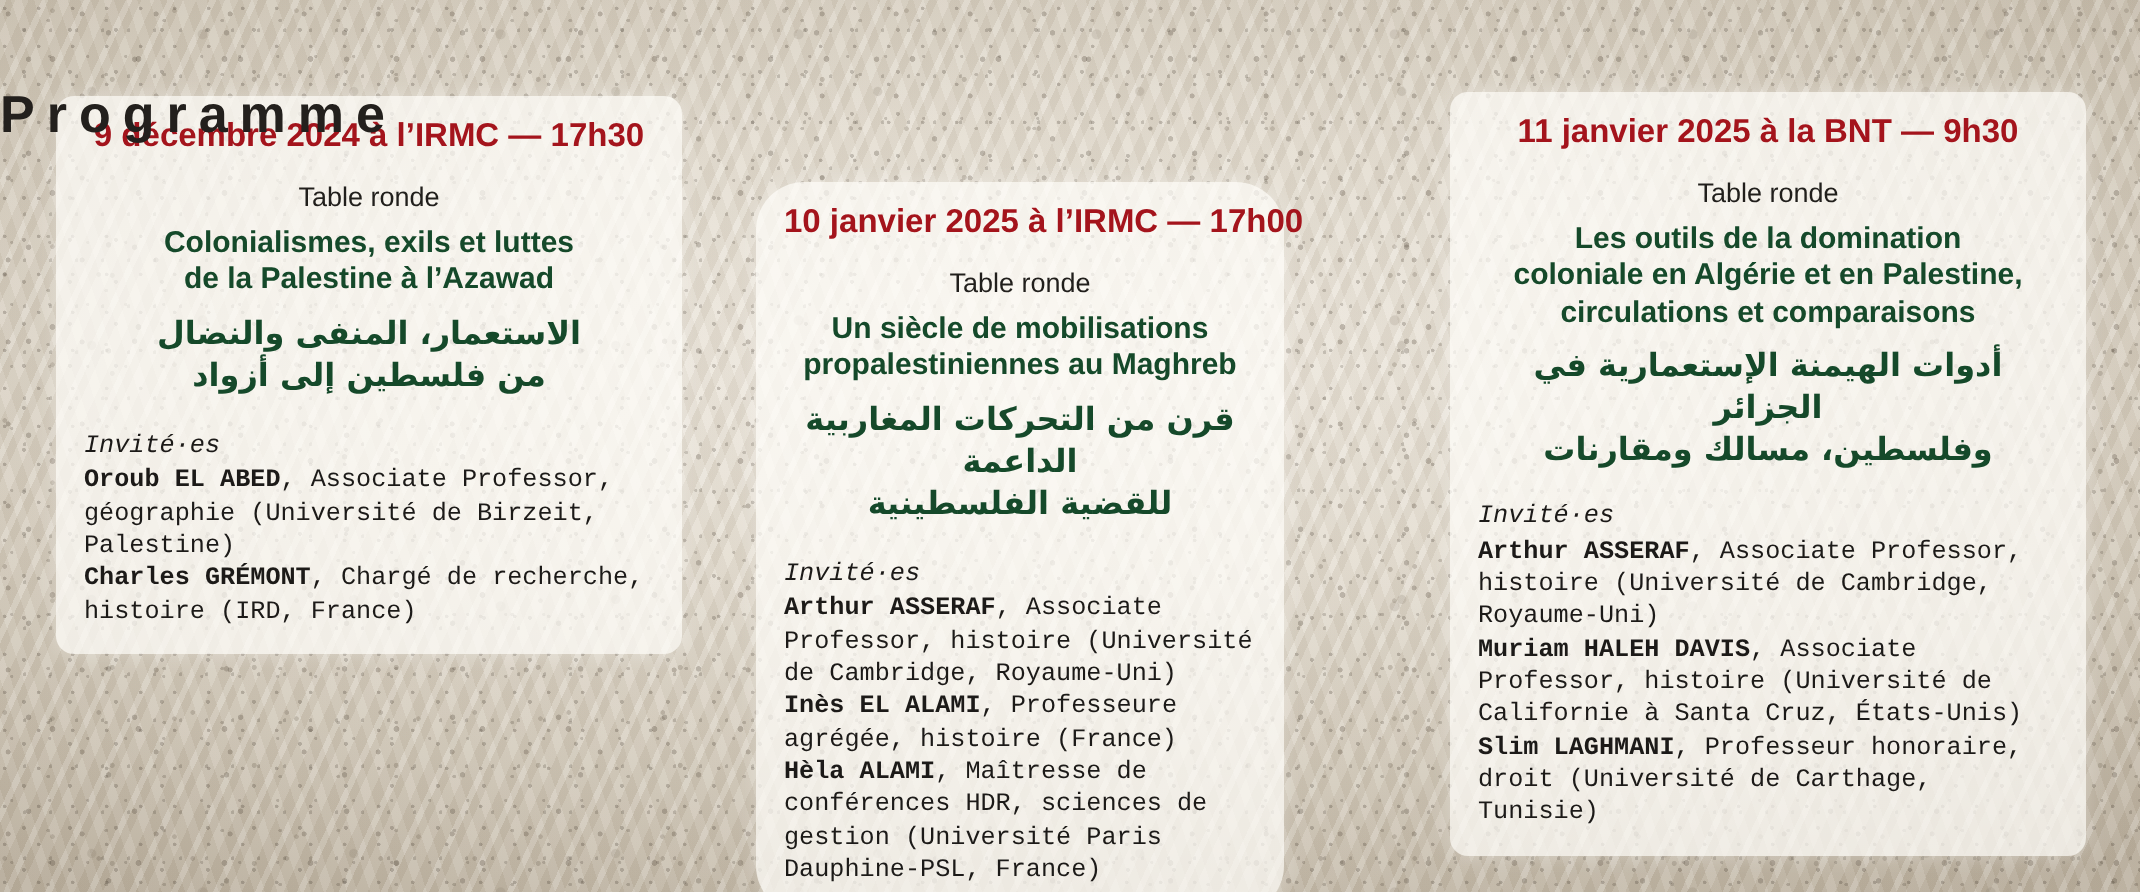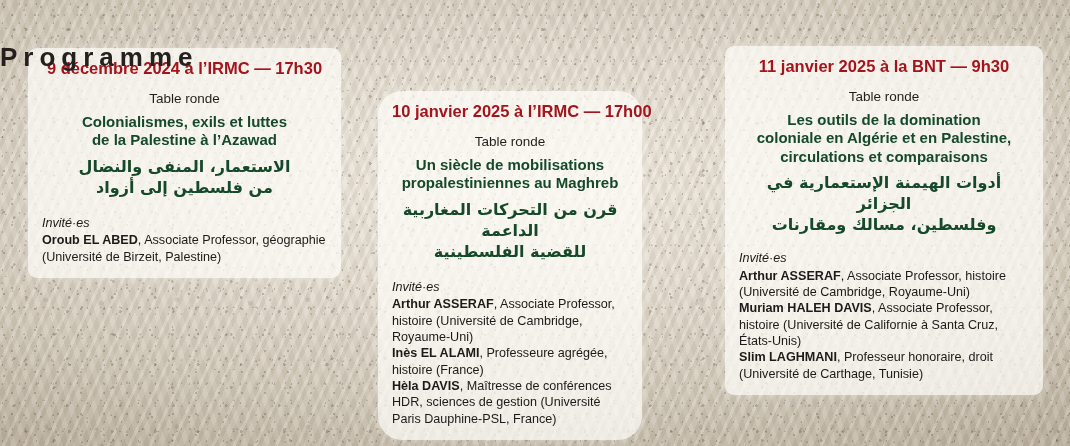--- a/index.html
+++ b/index.html
@@ -126,20 +126,21 @@
     font-weight: bold;
     font-size: 16px;
     line-height: 1.32;
     font-family: "DejaVu Sans", sans-serif;
   }
   .guests {
     margin-top: 17px;
     font-size: 12.6px;
     line-height: 1.30;
     color: #1c1a18;
+    font-family: Liberation Mono, monospace;
   }
   #card-3 .guests { margin-top: 15px; }
   .guests-label {
     font-style: italic;
     font-weight: normal;
     margin-bottom: 1px;
   }
   .guest { margin: 0; }
   .guest-name { font-weight: bold; }
   .guest-role { font-weight: normal; }
@@ -159,39 +160,40 @@
       <div>Colonialismes, exils et luttes</div>
       <div>de la Palestine à l’Azawad</div>
     </div>
     <div class="card-title-ar">
       <div>الاستعمار، المنفى والنضال</div>
       <div>من فلسطين إلى أزواد</div>
     </div>
     <div class="guests">
       <div class="guests-label">Invité·es</div>
       <p class="guest"><span class="guest-name">Oroub EL ABED</span><span class="guest-role">, Associate Professor, géographie (Université de Birzeit, Palestine)</span></p>
+      <p class="guest"><span class="guest-name">Charles GRÉMONT</span><span class="guest-role">, Chargé de recherche, histoire (IRD, France)</span></p>
     </div>
   </div>
 
   <div class="card" id="card-2">
     <div class="card-date">10 janvier 2025 à l’IRMC — 17h00</div>
     <div class="card-kind">Table ronde</div>
     <div class="card-title-fr">
       <div>Un siècle de mobilisations</div>
       <div>propalestiniennes au Maghreb</div>
     </div>
     <div class="card-title-ar">
       <div>قرن من التحركات المغاربية الداعمة</div>
       <div>للقضية الفلسطينية</div>
     </div>
     <div class="guests">
       <div class="guests-label">Invité·es</div>
       <p class="guest"><span class="guest-name">Arthur ASSERAF</span><span class="guest-role">, Associate Professor, histoire (Université de Cambridge, Royaume-Uni)</span></p>
       <p class="guest"><span class="guest-name">Inès EL ALAMI</span><span class="guest-role">, Professeure agrégée, histoire (France)</span></p>
-      <p class="guest"><span class="guest-name">Hèla DAVIS</span><span class="guest-role">, Maîtresse de conférences HDR, sciences de gestion (Université Paris Dauphine-PSL, France)</span></p>
+      <p class="guest"><span class="guest-name">Hèla ALAMI</span><span class="guest-role">, Maîtresse de conférences HDR, sciences de gestion (Université Paris Dauphine-PSL, France)</span></p>
     </div>
   </div>
 
   <div class="card" id="card-3">
     <div class="card-date">11 janvier 2025 à la BNT — 9h30</div>
     <div class="card-kind">Table ronde</div>
     <div class="card-title-fr">
       <div>Les outils de la domination</div>
       <div>coloniale en Algérie et en Palestine,</div>
       <div>circulations et comparaisons</div>

